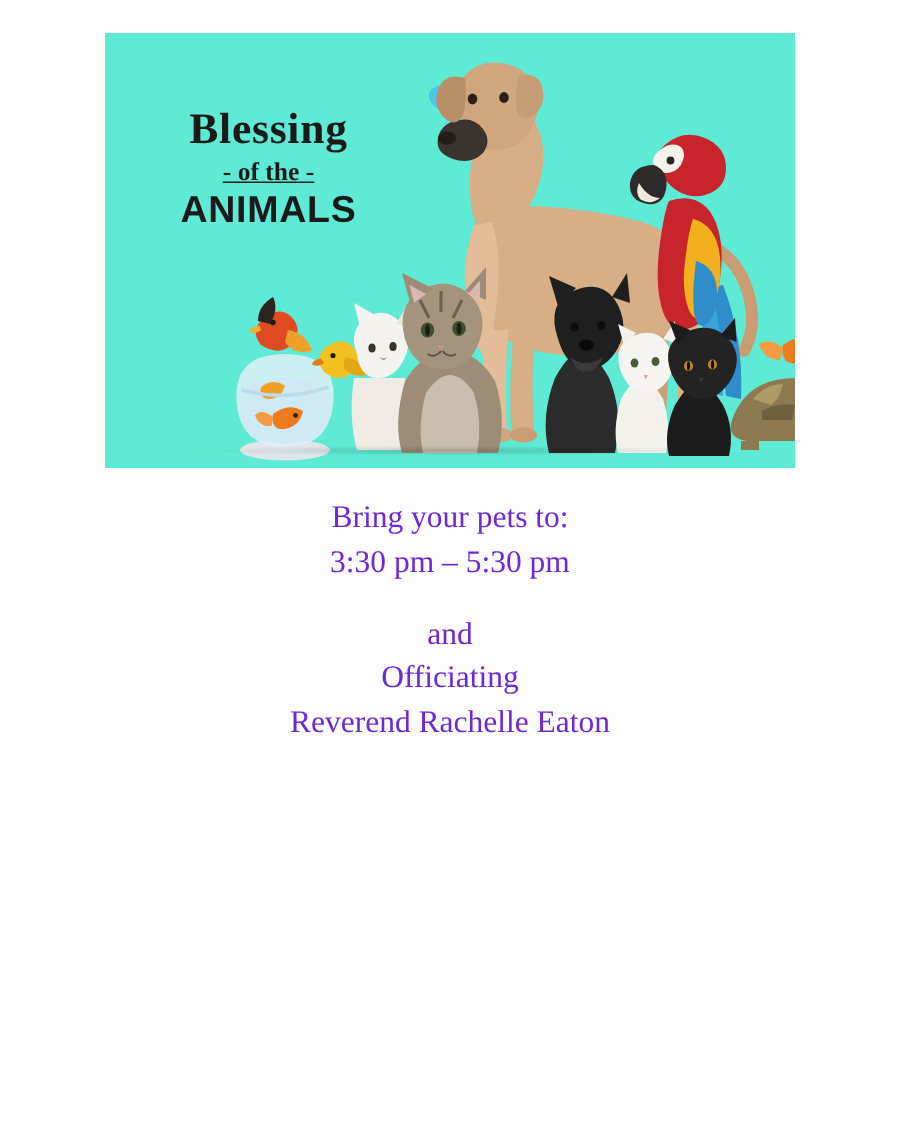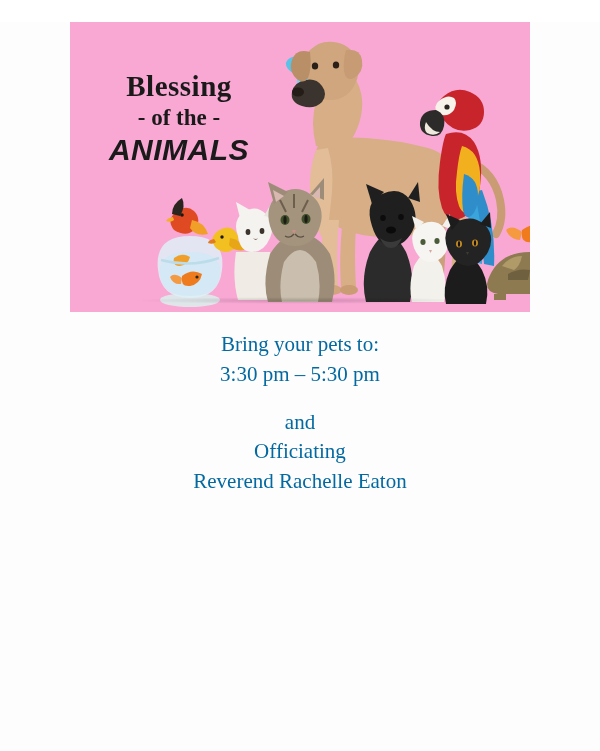--- a/index.html
+++ b/index.html
@@ -22,71 +22,71 @@
     background: #fdfdfd;
     box-sizing: border-box;
   }
 
   
   .poster-image {
     position: relative;
     width: 460px;
     height: 290px;
     margin: 22px auto 0 auto;
-    background: #f9a8d4;
+    background: #5eead4;
   }
 
   .poster-title {
     position: absolute;
     left: 14px;
     top: 48px;
     width: 190px;
     text-align: center;
     font-family: "Liberation Serif", serif;
     color: #1a1a1a;
     line-height: 1.14;
   }
   .poster-title .line1 {
     display: block;
     font-size: 29px;
     font-weight: bold;
     letter-spacing: 0.5px;
   }
   .poster-title .line2 {
     display: block;
-    font-size: 23px;
+    font-size: 17px;
     font-weight: bold;
     margin-top: 2px;
+    text-decoration: underline;
   }
   .poster-title .line3 {
     display: block;
-    font-size: 30px;
+    font-size: 25px;
     font-weight: bold;
     font-family: "Liberation Sans", sans-serif;
     letter-spacing: 0.5px;
     margin-top: 2px;
-    font-style: italic;
   }
 
   .animals-svg {
     position: absolute;
     left: 0;
     top: 0;
     width: 460px;
     height: 290px;
   }
 
   
   .poster-text {
     margin: 18px auto 0 auto;
     width: 520px;
     text-align: center;
     font-size: 21px;
     line-height: 1.42;
-    color: #0369a1;
+    color: #6d28d9;
   }
   .poster-text .ln {
     display: block;
   }
   .poster-text .spacer {
     display: block;
     height: 18px;
   }
 
   .ground-shadow {

